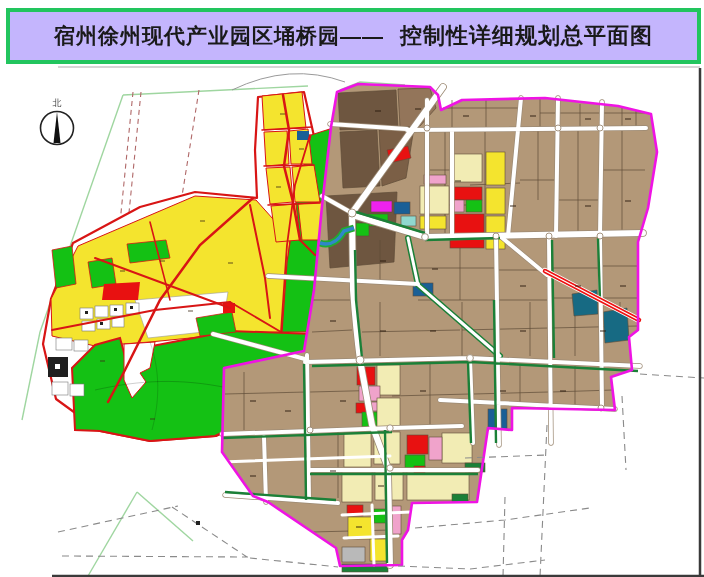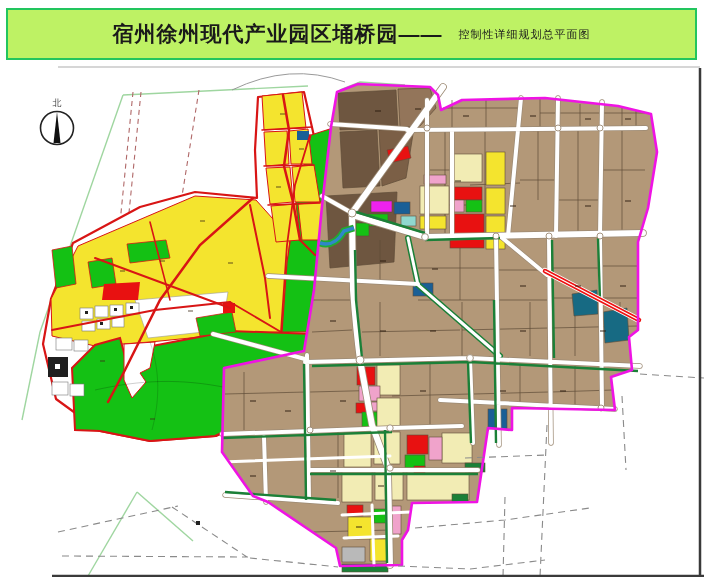--- a/index.html
+++ b/index.html
@@ -1,22 +1,22 @@
 <!DOCTYPE html>
 <html style="--paper: #ffffff; --frame_black: #3a3a3a; --underline_gray: #c9c9c9; --survey_green: #9fd6a0; --dashed_red_road: #b06868; --dash_gray: #8a8a8a; --road_red: #d81515; --parcel_yellow: #f4e42e; --parcel_green: #14c114; --parcel_red: #e81111; --parcel_black: #1f1f1f; --right_boundary_magenta: #ef13e4; --ind_brown: #b39878; --ind_brown_dark: #6e5640; --ind_brown_mid: #93755a; --ind_brown_dark2: #7b5f46; --parcel_line: #5f4c38; --road_white: #ffffff; --road_casing: #9c8a74; --cream: #f2ecb4; --pink: #f0a3cb; --magenta_parcel: #ee22ee; --blue_parcel: #1a5f96; --teal_parcel: #176a83; --cyan_parcel: #8fd8cf; --gray_parcel: #b9b9b9; --strip_green_dark: #1b8038; --canal_blue: #2f86c9; --highway_red: #ee1111;"><head>
 <meta charset="utf-8">
 <style>
   html,body{margin:0;padding:0;background:#e8e8e8;}
   .page{position:relative;width:704px;height:577px;background:#fff;overflow:hidden;
         font-family:"Liberation Sans",sans-serif;}
   .title-box{position:absolute;left:6px;top:8px;width:687px;height:48px;
-        border:2px solid #22c55e;background:#bef264;display:flex;align-items:center;
+        border:4px solid #22c55e;background:#c4b5fd;display:flex;align-items:center;
         justify-content:center;white-space:nowrap;}
   .t-main{font-size:21px;font-weight:bold;color:#1a1a1a;letter-spacing:1px;}
-  .t-sub{font-size:11px;font-weight:normal;color:#1a1a1a;letter-spacing:1px;margin-left:16px;}
+  .t-sub{font-size:22px;font-weight:bold;color:#1a1a1a;letter-spacing:1px;margin-left:16px;}
   svg{position:absolute;left:0;top:0;}
 </style>
 </head>
 <body>
 
 <div class="page">
 
   <svg width="704" height="577" viewBox="0 0 704 577">
 
     <g stroke="var(--survey_green)" stroke-width="1.4" fill="none">

